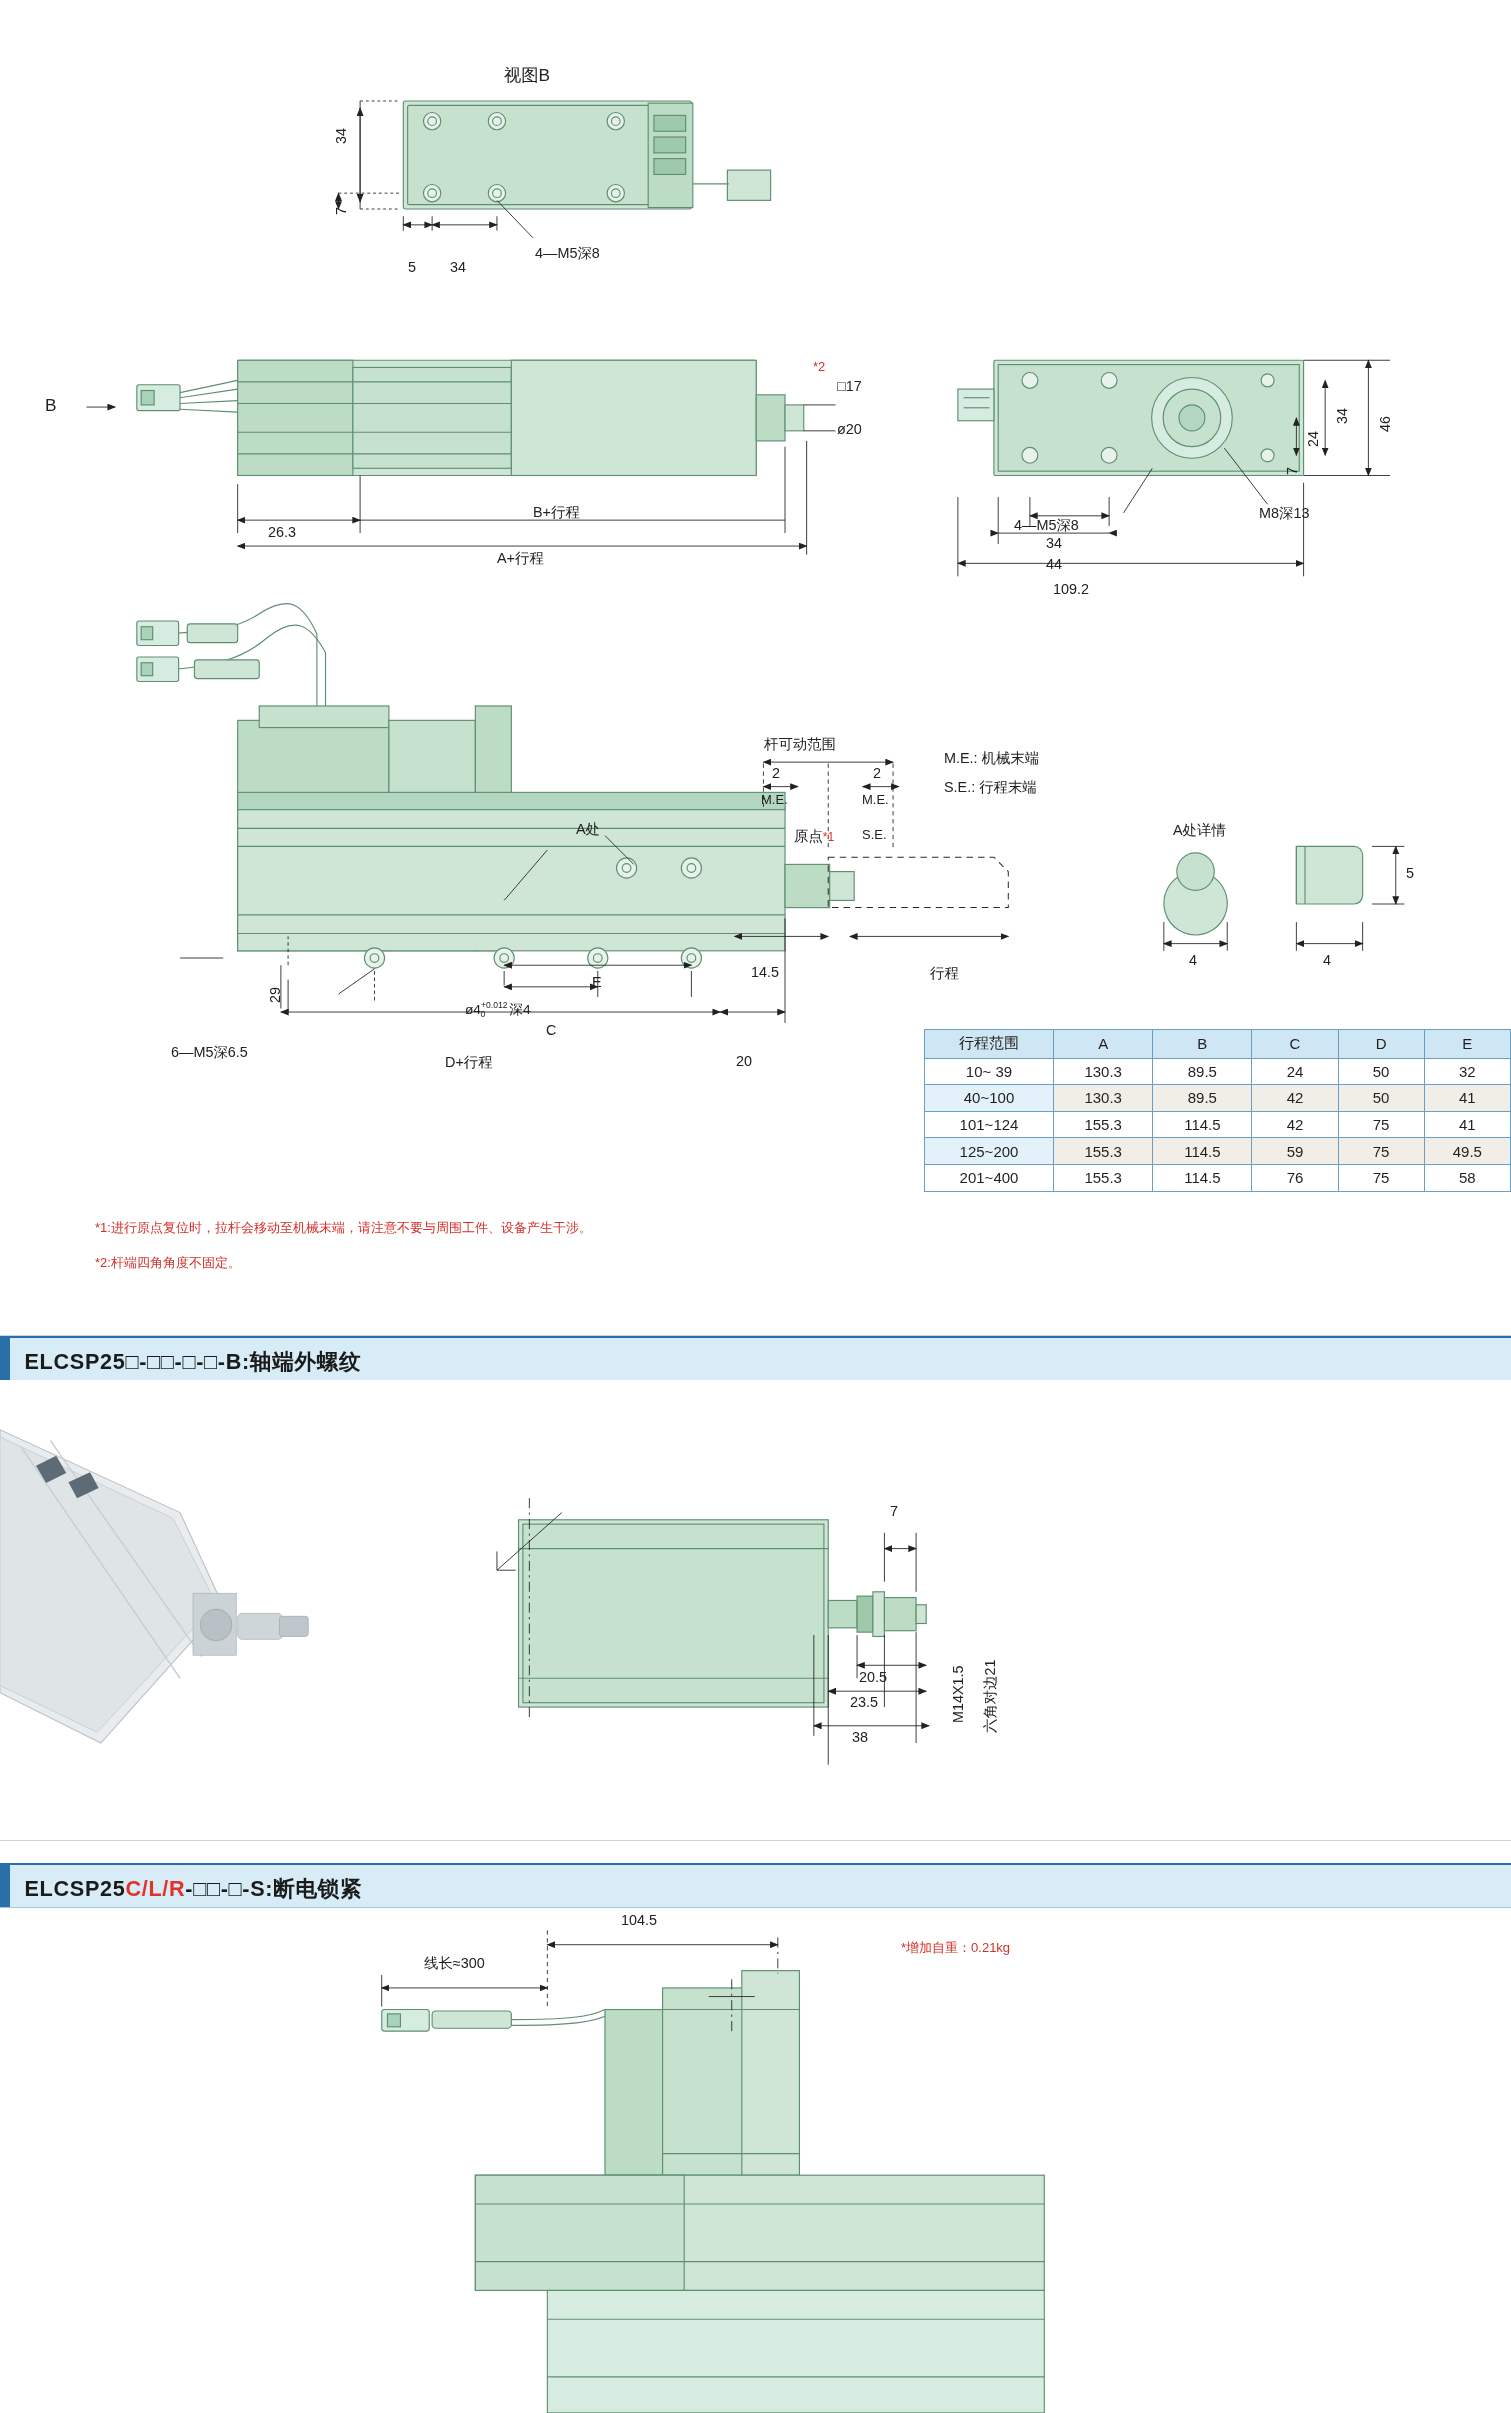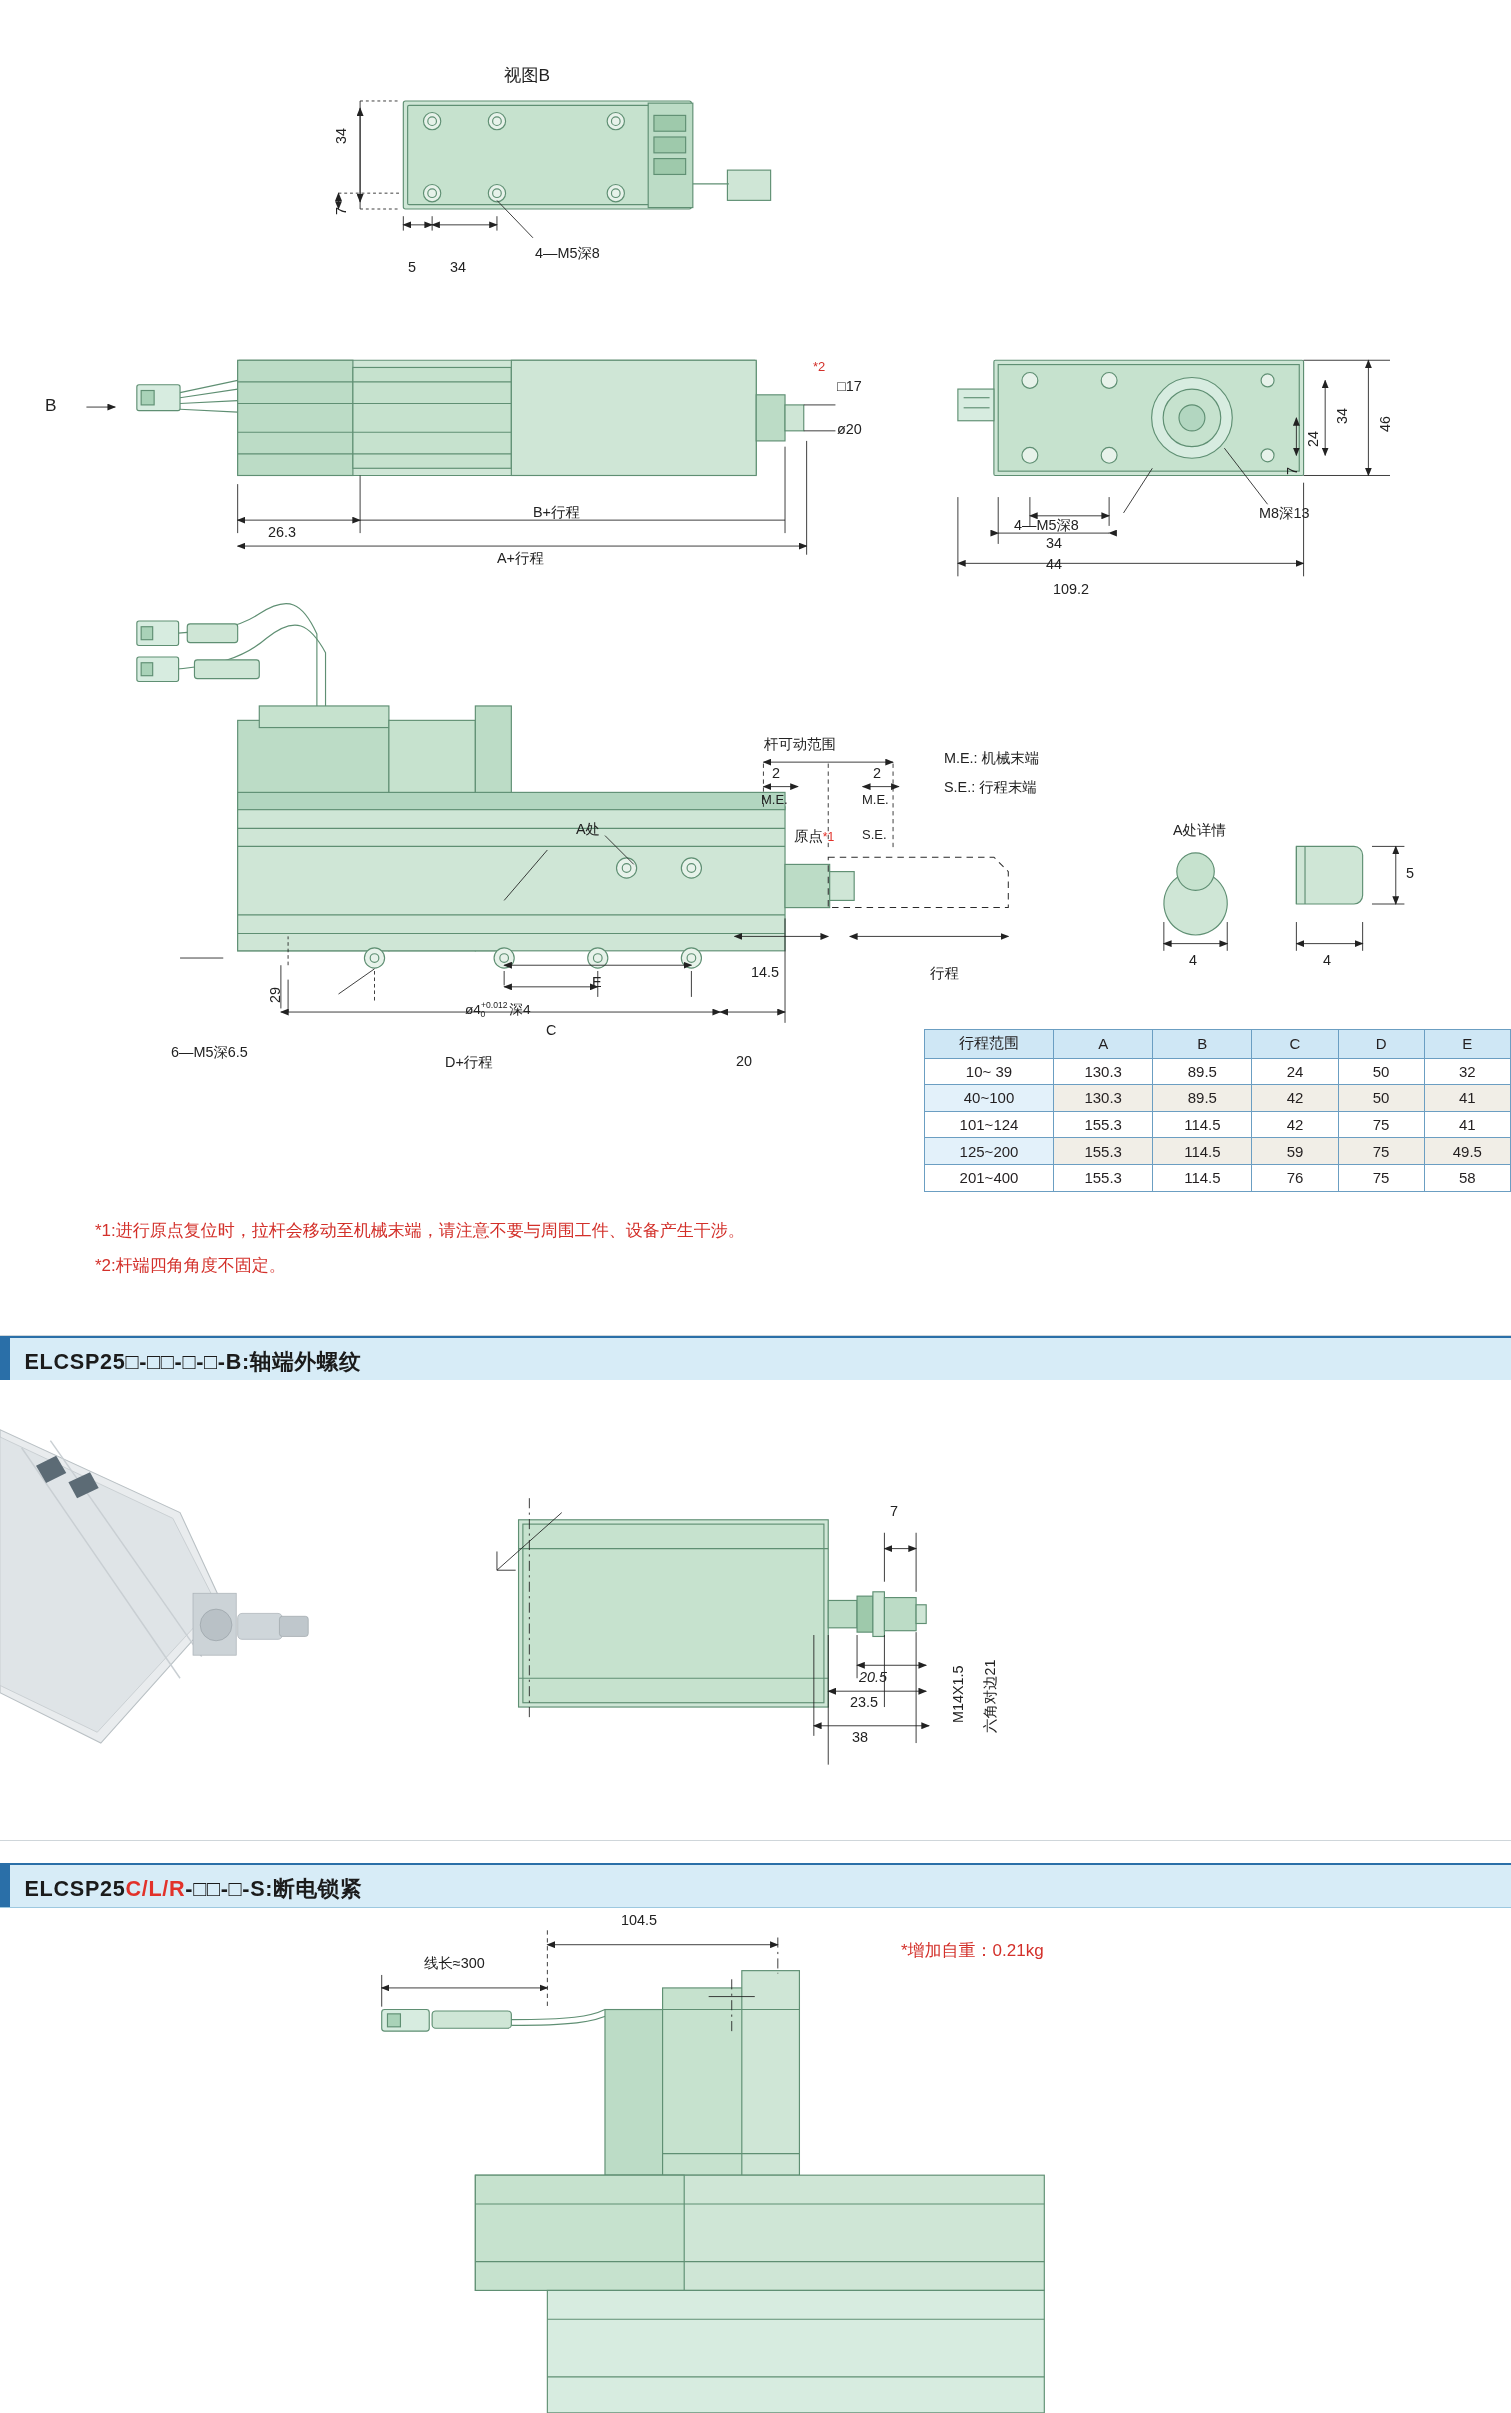--- a/index.html
+++ b/index.html
@@ -17,21 +17,21 @@
   .wm{position:absolute;pointer-events:none;user-select:none;opacity:.5;}
   .wm .big{font-family:"Liberation Sans",sans-serif;font-weight:bold;font-style:italic;color:#cfe4f3;}
   .wm .cn{color:#d7e9f5;font-weight:bold;}
   .wm .en{color:#d9eaf5;letter-spacing:1.4px;}
 
   
   .dim{position:absolute;font-size:14.4px;color:#222;white-space:nowrap;}
   .dim.sm{font-size:13px;}
   .lbl{position:absolute;font-size:15px;color:#222;white-space:nowrap;}
   .red{color:#e2322a;}
-  .note{position:absolute;font-size:17px;color:#d3302a;white-space:nowrap;}
+  .note{position:absolute;font-size:13px;color:#d3302a;white-space:nowrap;}
 
   
   table.spec{position:absolute;border-collapse:collapse;font-size:15px;}
   table.spec td,table.spec th{border:0.7px solid #6b9ec2;text-align:center;padding:4.3px 7.2px;font-weight:normal;}
   table.spec thead th{background:#cfe7f5;}
   table.spec tbody tr:nth-child(even) td{background:#f1eee7;}
   table.spec tbody tr:nth-child(even) td:first-child{background:#e3f1fa;}
   table.spec tbody tr:nth-child(odd) td:first-child{background:#ffffff;}
 
   table.weight{position:absolute;border-collapse:collapse;font-size:15px;}
@@ -452,21 +452,21 @@
       <line x1="1228" y1="2270" x2="1228" y2="2370"></line>
       <line x1="1150" y1="2270" x2="1150" y2="2450"></line>
       <line x1="1190" y1="2312" x2="1286" y2="2312" marker-start="url(#arS)" marker-end="url(#ar)"></line>
       <line x1="1150" y1="2348" x2="1286" y2="2348" marker-start="url(#arS)" marker-end="url(#ar)"></line>
       <line x1="1130" y1="2396" x2="1290" y2="2396" marker-start="url(#arS)" marker-end="url(#ar)"></line>
       <line x1="1130" y1="2270" x2="1130" y2="2410"></line>
     </g>
   </svg>
 
   <div class="dim" style="left:890px;top:1503px;">7</div>
-  <div class="dim" style="left:859px;top:1669px;font-style:italic;">20.5</div>
+  <div class="dim" style="left:859px;top:1669px;">20.5</div>
   <div class="dim" style="left:850px;top:1694px;text-align:center;">23.5</div>
   <div class="dim" style="left:852px;top:1729px;">38</div>
   <div class="dim" style="left:950px;top:1723px;transform:rotate(-90deg);transform-origin:left top;">M14X1.5</div>
   <div class="dim" style="left:981px;top:1733px;transform:rotate(-90deg);transform-origin:left top;">六角对边21</div>
 
 
   <div class="sec-header" style="top:1863px;">
     <div class="bar"></div>
     <div class="title">
       <span>ELCSP25</span><span class="red">C/L/R</span><span>-□□-□-</span><span>S</span><span>:断电锁紧</span>

